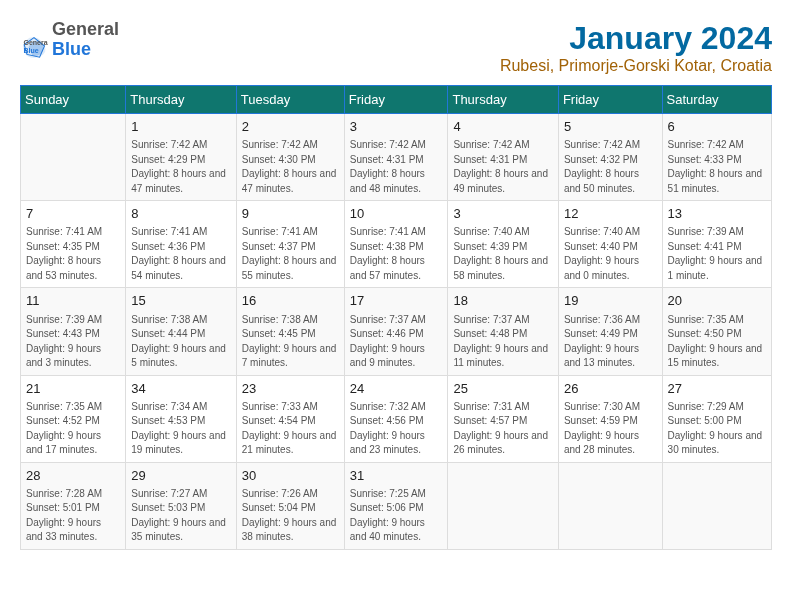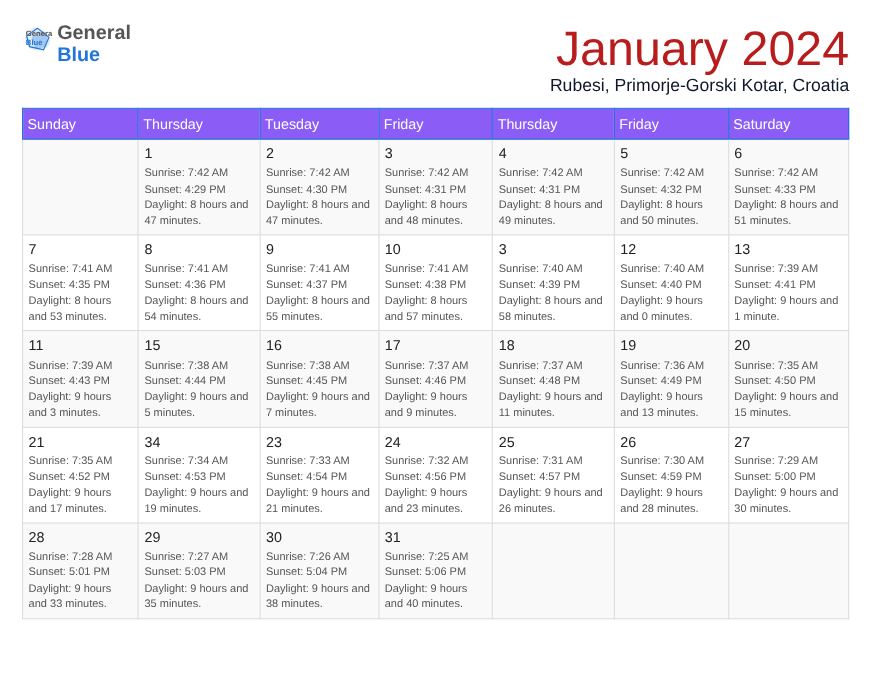--- a/index.html
+++ b/index.html
@@ -11,56 +11,56 @@
       padding: 20px;
     }
     .header {
       display: flex;
       justify-content: space-between;
       align-items: flex-start;
       margin-bottom: 10px;
     }
     .logo {
       display: flex;
-      align-items: flex-start;
+      align-items: flex-end;
       font-size: 18px;
       font-weight: bold;
     }
     .logo-text {
       display: flex;
       flex-direction: column;
       line-height: 1.1;
     }
     .logo-text span:first-child { color: #555; }
     .logo-text span:last-child { color: #2176d9; }
     .logo-icon {
       width: 28px;
       height: 28px;
       margin-right: 4px;
     }
     .title-block {
       text-align: right;
     }
     .title-block h1 {
-      font-size: 44px;
-      font-weight: normal;
-      color: #b91c1c;
+      font-size: 32px;
+      font-weight: bold;
+      color: #0369a1;
     }
     .title-block h2 {
       font-size: 16px;
       font-weight: normal;
-      color: #0f172a;
+      color: #a16207;
     }
     table {
       width: 100%;
       border-collapse: collapse;
       font-size: 11px;
     }
     thead tr {
-      background-color: #8b5cf6;
+      background-color: #0f766e;
       color: #fff;
     }
     thead th {
       padding: 6px 4px;
       text-align: left;
       font-weight: normal;
       font-size: 13px;
       border: 1px solid #2176d9;
     }
     tbody tr {

